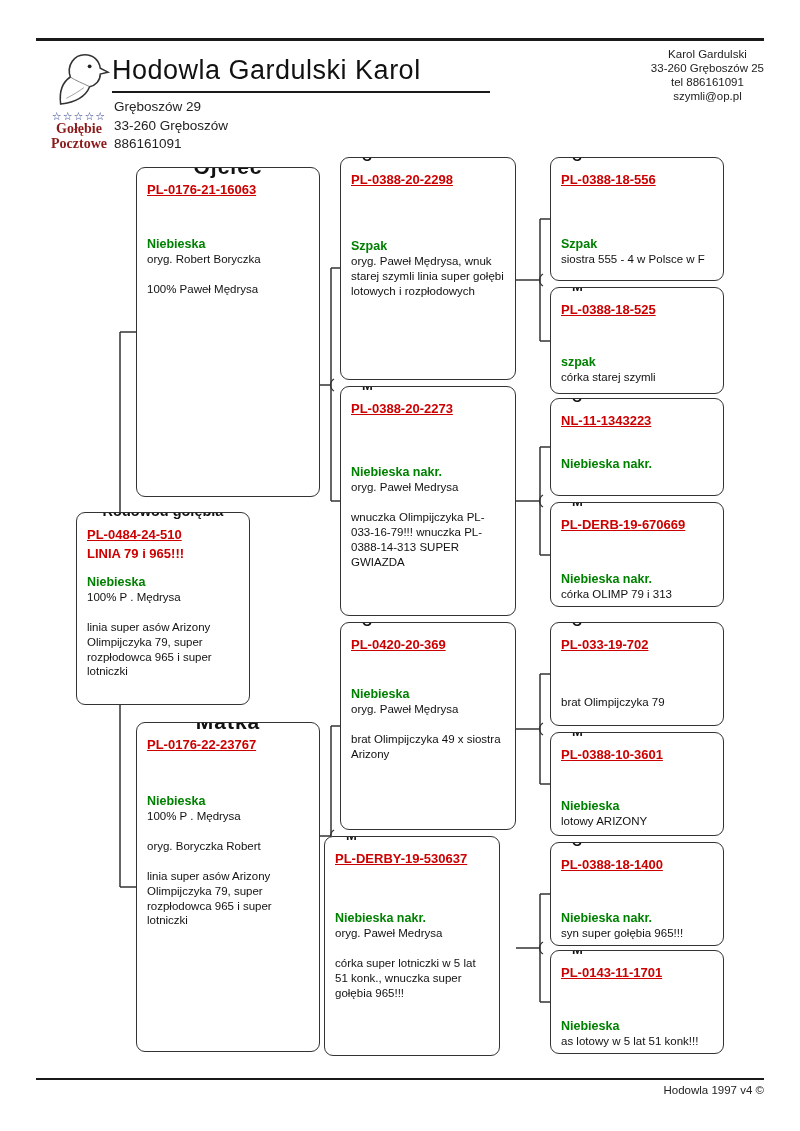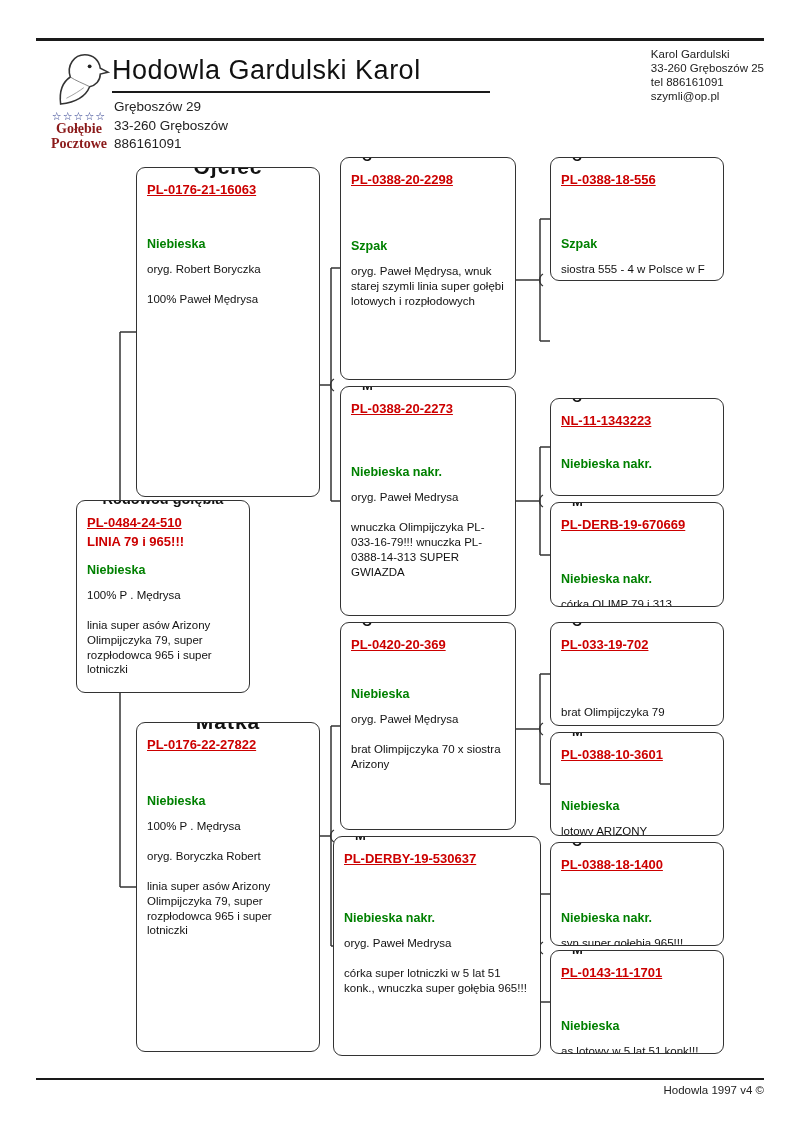--- a/index.html
+++ b/index.html
@@ -11,37 +11,37 @@
   .top-rule { left:36px; top:38px; width:728px; height:3px; }
   .title-rule { left:112px; top:91px; width:378px; height:2px; }
   .footer-rule { left:36px; top:1078px; width:728px; height:2px; }
 
   .logo { position:absolute; left:42px; top:48px; width:74px; text-align:center; }
   .logo .stars { font-size:11px; letter-spacing:1px; color:#2a3a8c; line-height:1; margin-top:1px; }
   .logo .logo-name { font-family:"Liberation Serif","DejaVu Serif",serif; font-weight:bold; color:#8b1a1a; font-size:14px; line-height:1.05; }
 
   .page-title { position:absolute; left:112px; top:55px; font-size:27px; font-weight:normal; color:#111; letter-spacing:0.5px; }
   .addr { position:absolute; left:114px; top:98px; font-size:13.5px; color:#222; line-height:1.38; }
-  .contact { position:absolute; right:36px; top:47px; text-align:left; font-size:11.5px; color:#222; line-height:1.22; }
+  .contact { position:absolute; right:36px; top:47px; text-align:center; font-size:11.5px; color:#222; line-height:1.22; }
 
   .connectors { position:absolute; left:0; top:0; z-index:0; }
   .connectors line, .connectors path { stroke:#333; stroke-width:1.5; fill:none; }
   .connectors path { stroke-width:1.3; }
 
   .pbox { position:absolute; background:#fff; border:1.5px solid #333; border-radius:9px;
           padding:14px 10px 8px 10px; z-index:1; overflow:hidden; }
   .legend { position:absolute; background:#fff; padding:0 5px; font-weight:bold; color:#111; white-space:nowrap; line-height:1; }
   .legend-big { top:-12px; left:50%; transform:translateX(-50%); font-size:21px; letter-spacing:1px; }
   .legend-med { top:-9px; left:50%; transform:translateX(-50%); font-size:14.5px; }
   .legend-sm  { top:-8px; left:16px; font-size:13px; }
 
   .ring { color:#cc0000; font-weight:bold; font-size:13px; text-decoration:underline; line-height:1.3; }
   .line-info { color:#cc0000; font-weight:bold; font-size:13px; margin-top:2px; line-height:1.3; }
   .pcolor { color:#008000; font-weight:bold; font-size:12.5px; min-height:15px; line-height:1.2; }
-  .desc { color:#111; font-size:11.5px; line-height:1.3; white-space:pre-line; margin-top:10px; }
+  .desc { color:#111; font-size:11.5px; line-height:1.3; white-space:pre-line; margin-top:0; }
 
   .footer-text { position:absolute; right:36px; top:1084px; font-size:11.5px; color:#222; }
 </style>
 </head>
 <body>
 
 <div class="page">
 
   <div class="rule top-rule"></div>
 
@@ -118,33 +118,33 @@
 
   <section class="pbox" style="left:136px;top:167px;width:184px;height:330px">
     <span class="legend legend-big">Ojciec</span>
     <div class="ring">PL-0176-21-16063</div>
     <div class="pcolor" style="margin-top:38px">Niebieska</div>
     <div class="desc">oryg. Robert Boryczka
 
 100% Paweł Mędrysa</div>
   </section>
 
-  <section class="pbox" style="left:76px;top:500px;width:174px;height:193px">
+  <section class="pbox" style="left:76px;top:512px;width:174px;height:193px">
     <span class="legend legend-med">Rodowód gołębia</span>
     <div class="ring">PL-0484-24-510</div>
     <div class="line-info">LINIA 79 i 965!!!</div>
     <div class="pcolor" style="margin-top:12px">Niebieska</div>
     <div class="desc">100% P . Mędrysa
 
 linia super asów Arizony Olimpijczyka 79, super rozpłodowca 965 i super lotniczki</div>
   </section>
 
   <section class="pbox" style="left:136px;top:722px;width:184px;height:330px">
     <span class="legend legend-big">Matka</span>
-    <div class="ring">PL-0176-22-27822</div>
+    <div class="ring">PL-0176-22-23767</div>
     <div class="pcolor" style="margin-top:40px">Niebieska</div>
     <div class="desc">100% P . Mędrysa
 
 oryg. Boryczka Robert
 
 linia super asów Arizony Olimpijczyka 79, super rozpłodowca 965 i super lotniczki</div>
   </section>
 
   <section class="pbox" style="left:340px;top:157px;width:176px;height:223px">
     <span class="legend legend-sm">O</span>
@@ -161,39 +161,45 @@
 
 wnuczka Olimpijczyka PL-033-16-79!!! wnuczka PL-0388-14-313 SUPER GWIAZDA</div>
   </section>
 
   <section class="pbox" style="left:340px;top:622px;width:176px;height:208px">
     <span class="legend legend-sm">O</span>
     <div class="ring">PL-0420-20-369</div>
     <div class="pcolor" style="margin-top:33px">Niebieska</div>
     <div class="desc">oryg. Paweł Mędrysa
 
-brat Olimpijczyka 70 x siostra Arizony</div>
-  </section>
-
-  <section class="pbox" style="left:333px;top:836px;width:208px;height:220px">
+brat Olimpijczyka 49 x siostra Arizony</div>
+  </section>
+
+  <section class="pbox" style="left:324px;top:836px;width:176px;height:220px">
     <span class="legend legend-sm">M</span>
     <div class="ring">PL-DERBY-19-530637</div>
     <div class="pcolor" style="margin-top:43px">Niebieska nakr.</div>
     <div class="desc">oryg. Paweł Medrysa
 
 córka super lotniczki w 5 lat 51 konk., wnuczka super gołębia 965!!!</div>
   </section>
 
   <section class="pbox" style="left:550px;top:157px;width:174px;height:124px">
     <span class="legend legend-sm">O</span>
     <div class="ring">PL-0388-18-556</div>
     <div class="pcolor" style="margin-top:48px">Szpak</div>
     <div class="desc">siostra 555 - 4 w Polsce w F</div>
   </section>
 
+  <section class="pbox" style="left:550px;top:287px;width:174px;height:107px">
+    <span class="legend legend-sm">M</span>
+    <div class="ring">PL-0388-18-525</div>
+    <div class="pcolor" style="margin-top:36px">szpak</div>
+    <div class="desc">córka starej szymli</div>
+  </section>
 
   <section class="pbox" style="left:550px;top:398px;width:174px;height:98px">
     <span class="legend legend-sm">O</span>
     <div class="ring">NL-11-1343223</div>
     <div class="pcolor" style="margin-top:27px">Niebieska nakr.</div>
     <div class="desc"></div>
   </section>
 
   <section class="pbox" style="left:550px;top:502px;width:174px;height:105px">
     <span class="legend legend-sm">M</span>

